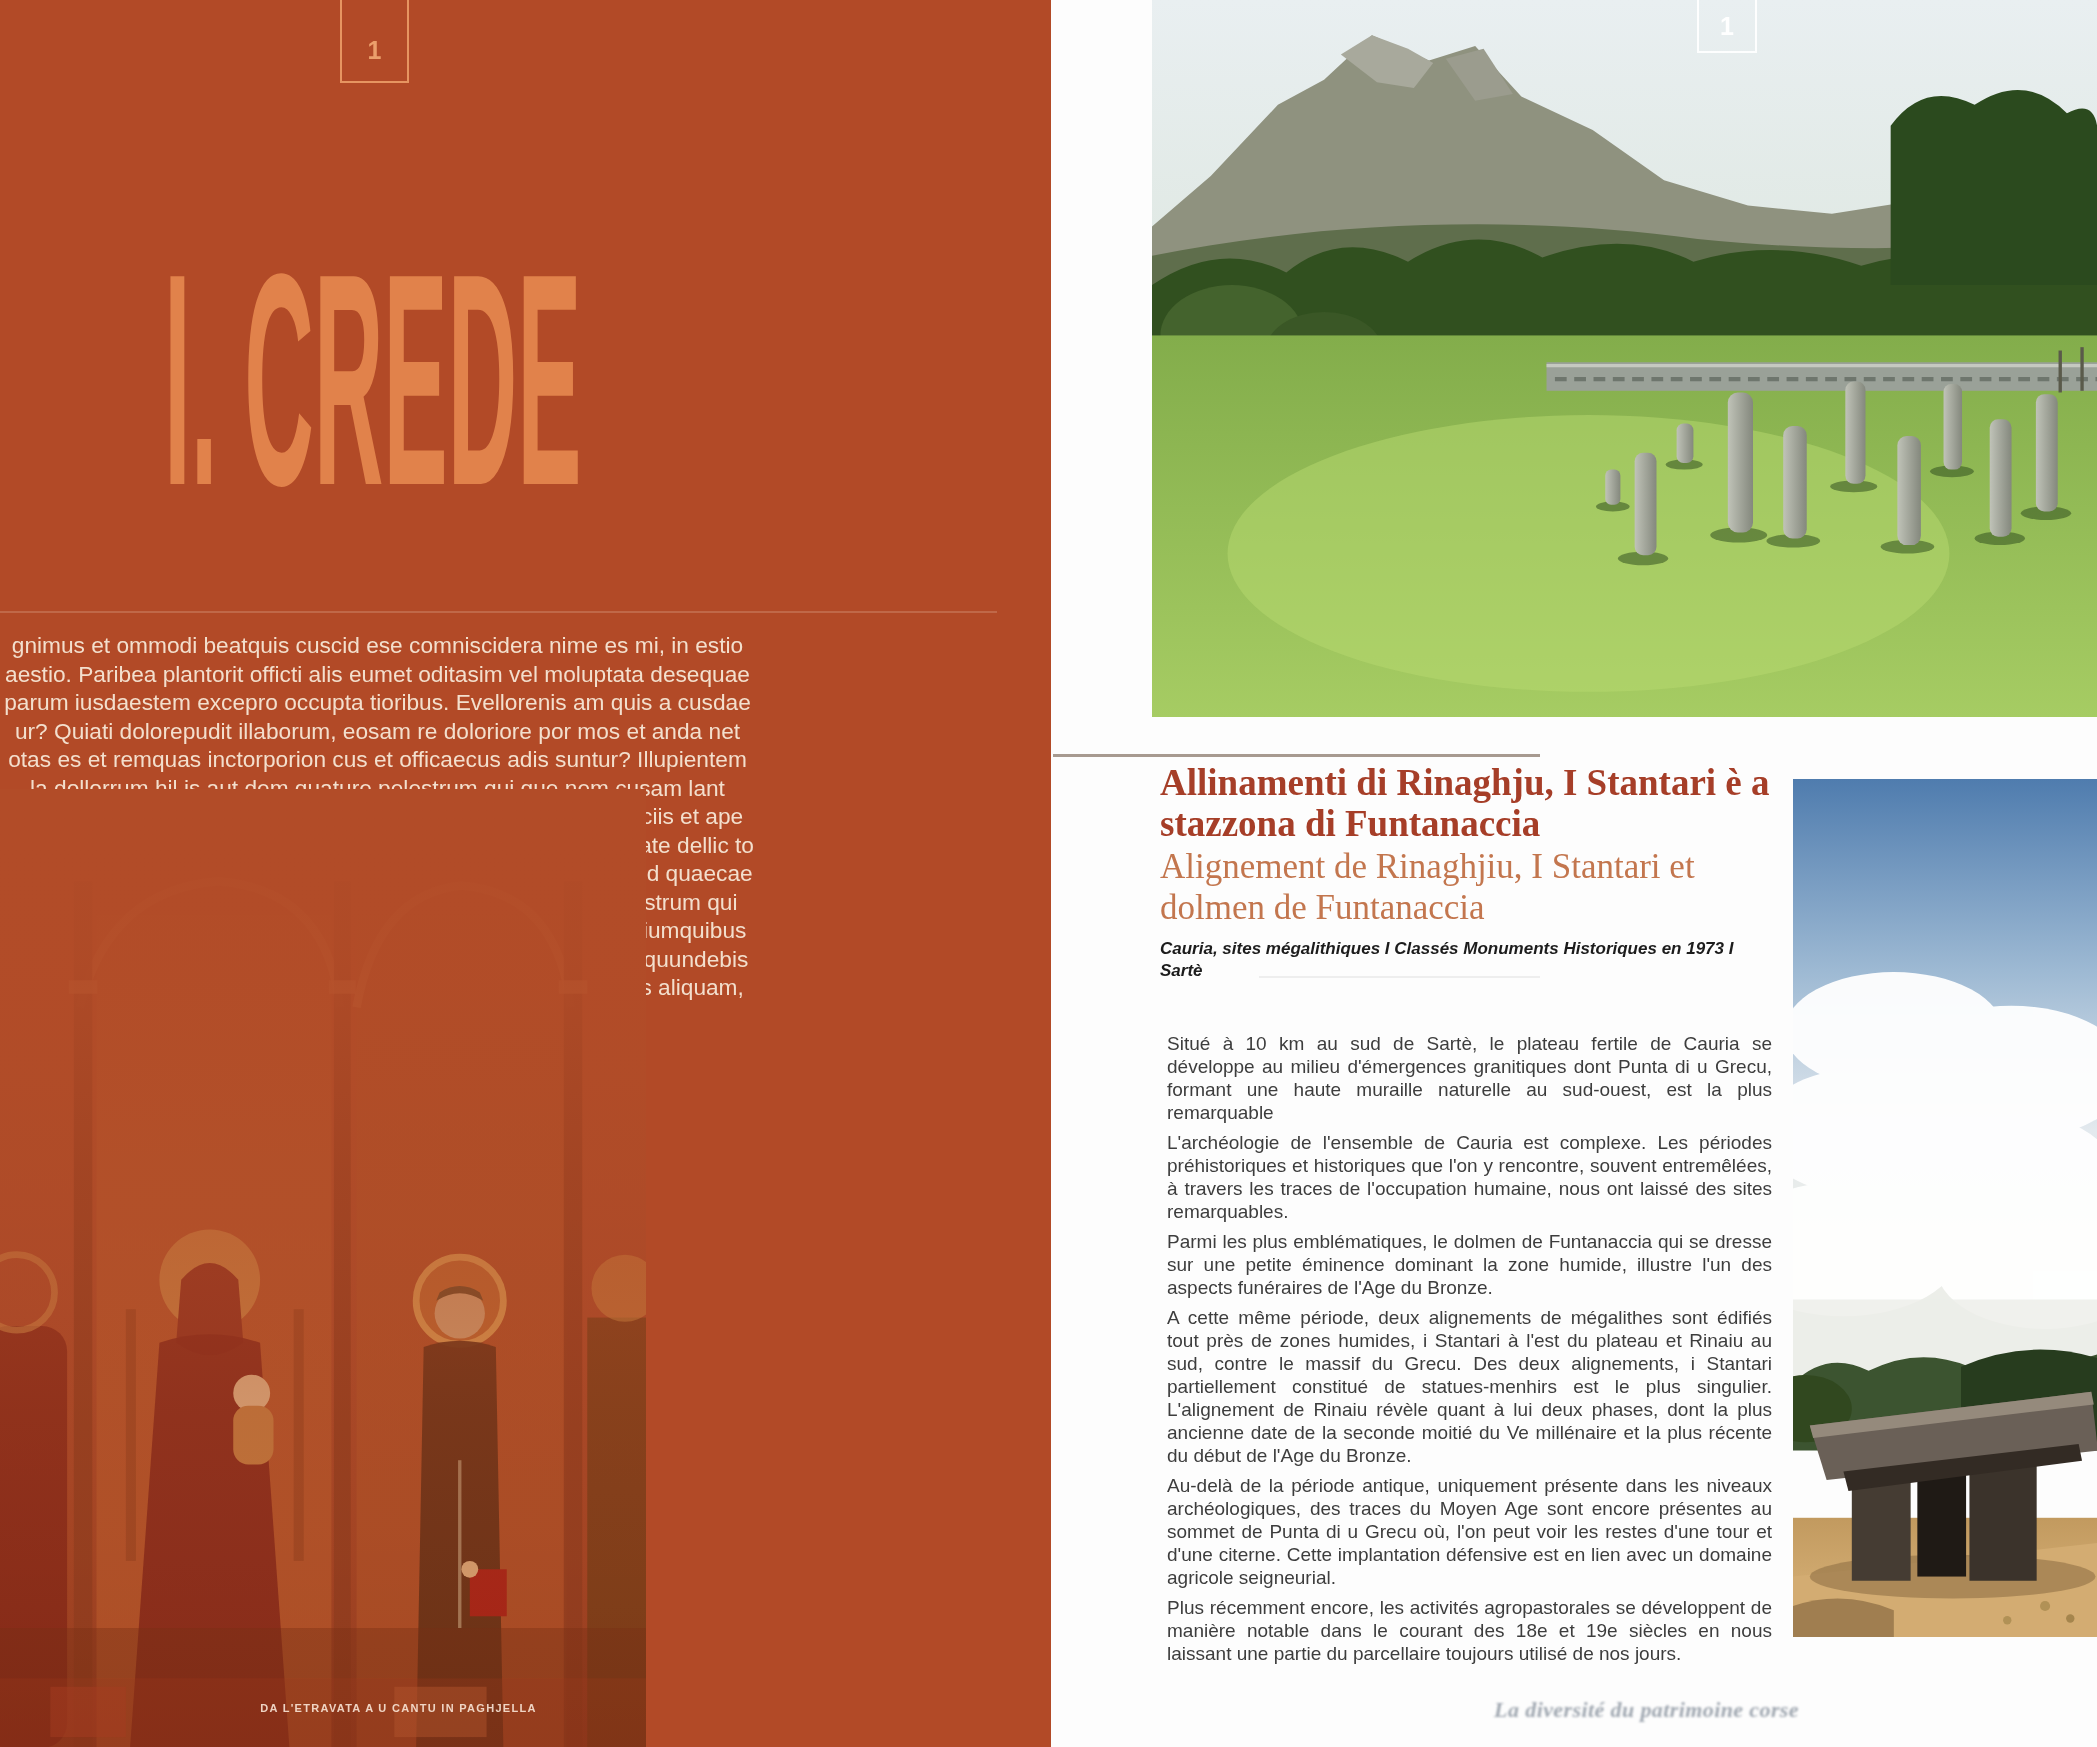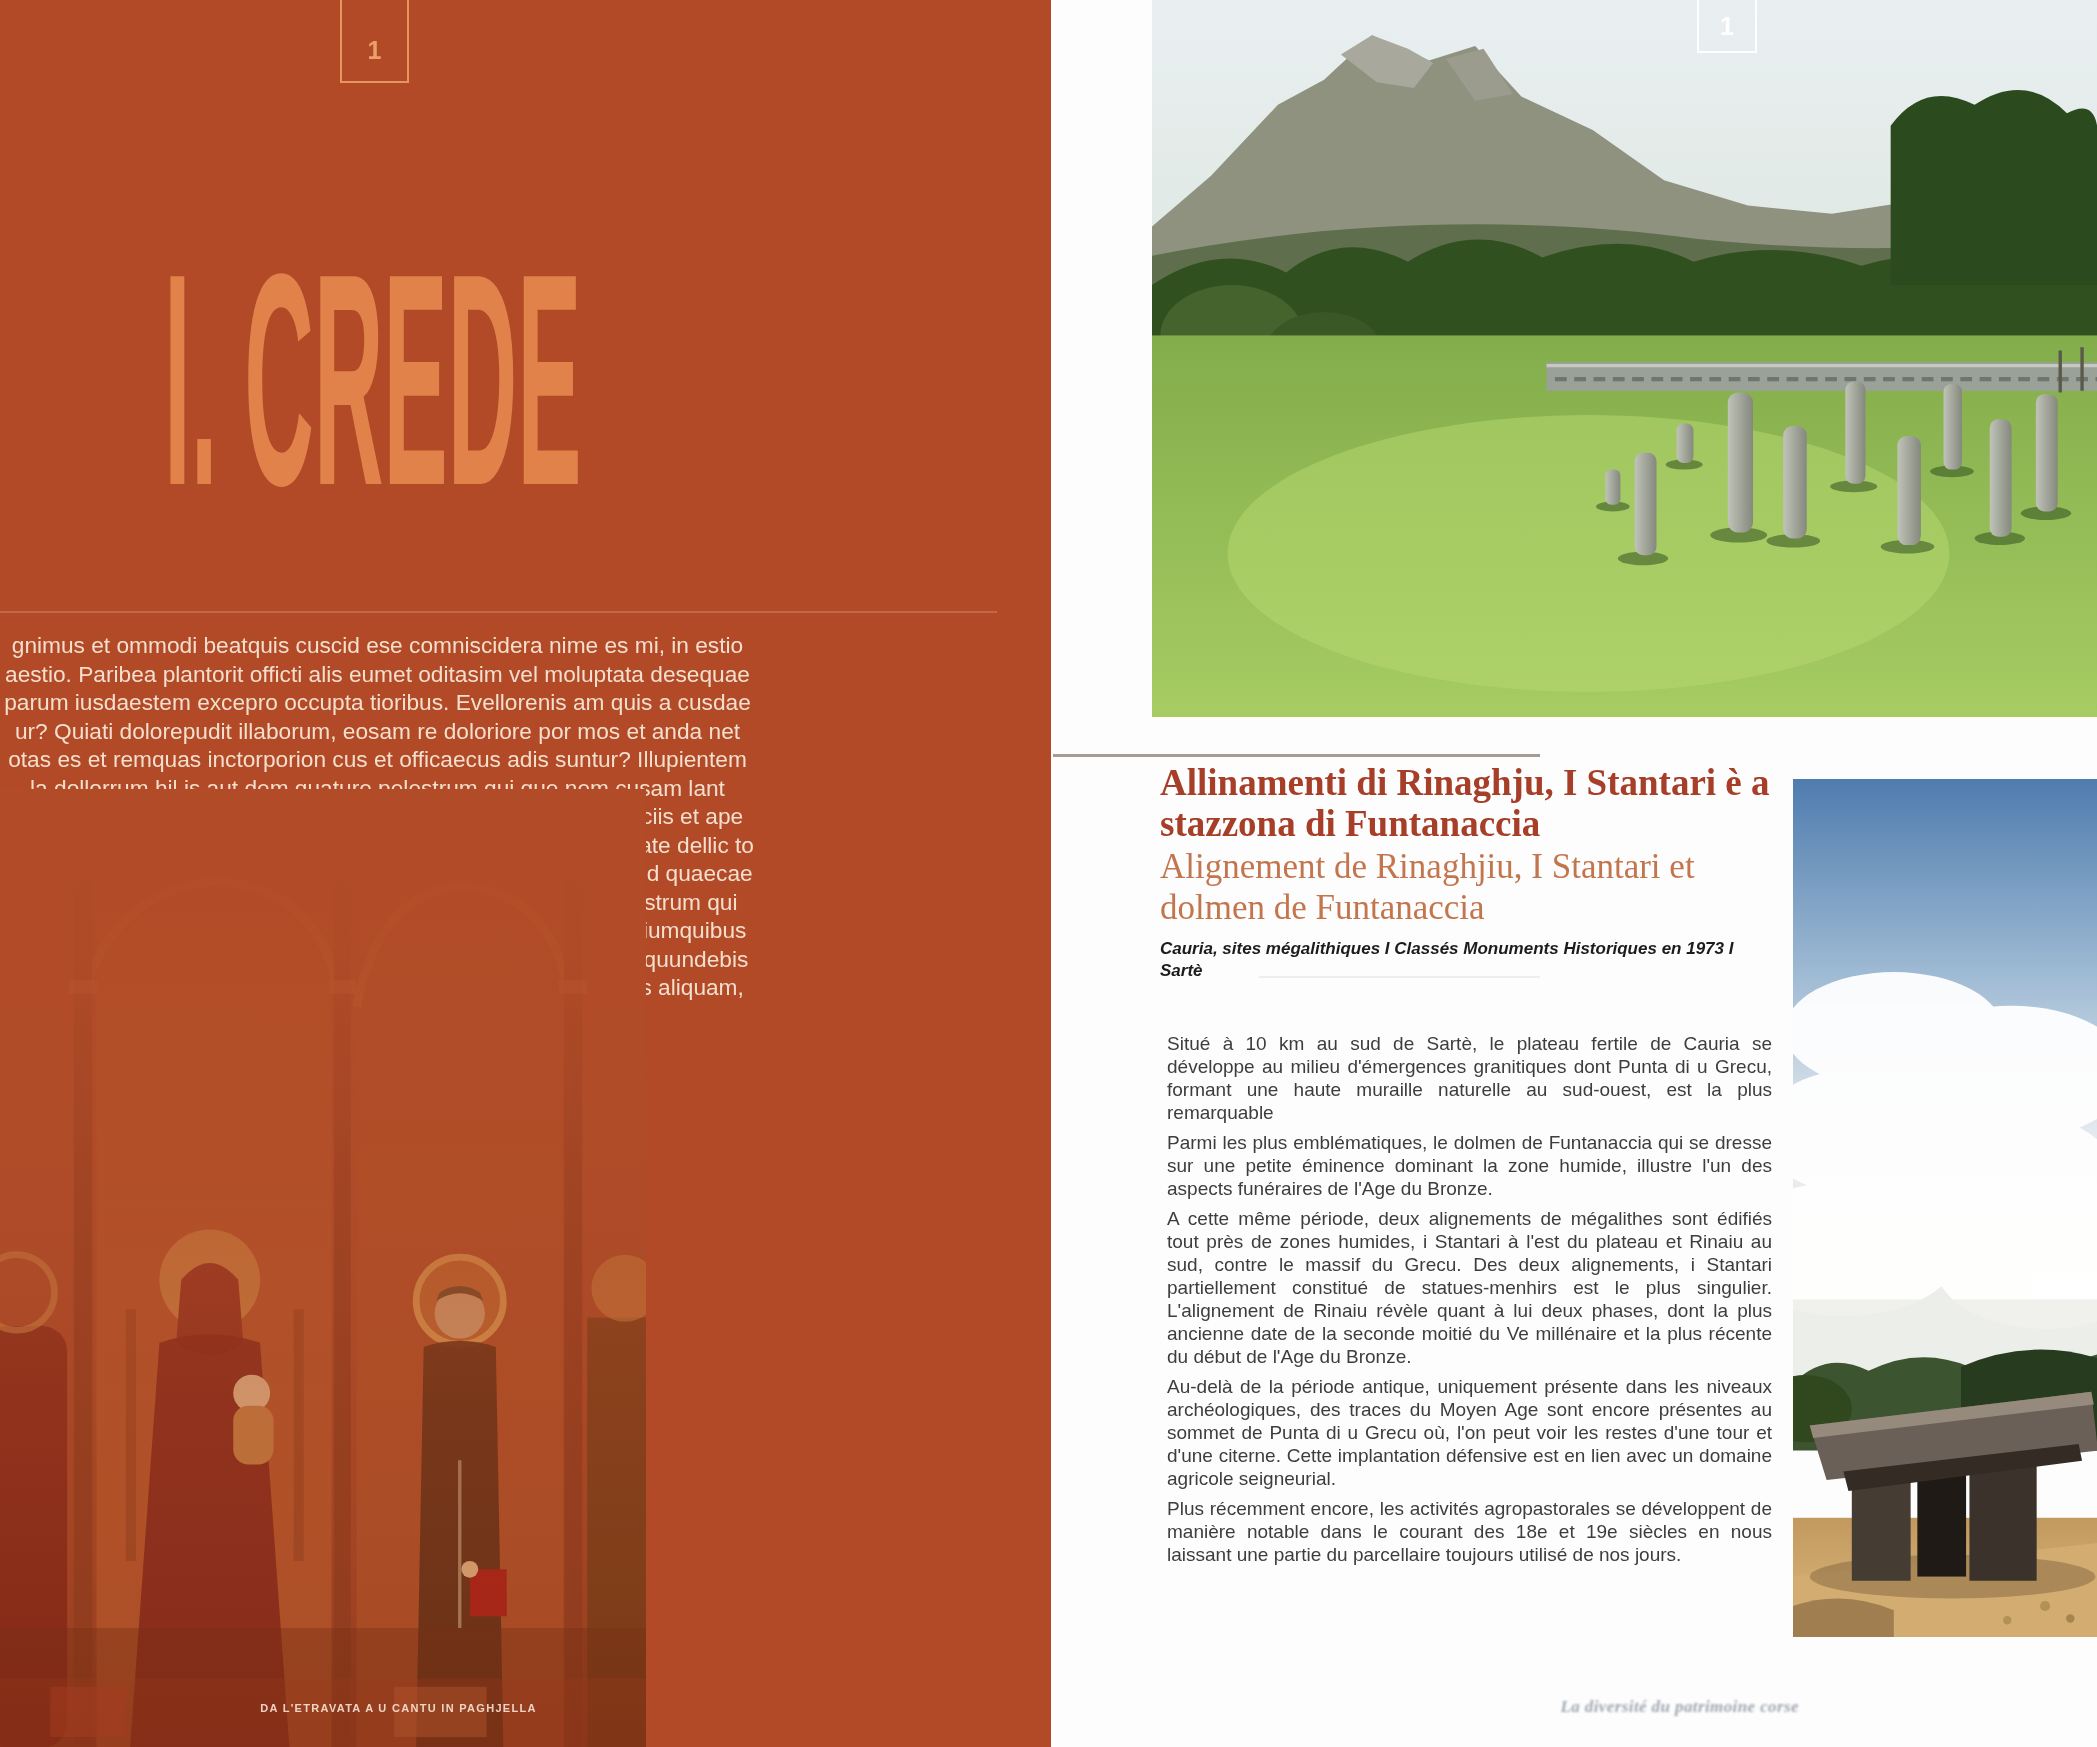--- a/index.html
+++ b/index.html
@@ -52,21 +52,21 @@
      font-style:italic;font-weight:bold;font-size:17px;line-height:22px;color:#1c1c1c;}
   .caption-rule{position:absolute;left:1259px;top:976px;width:281px;height:1.7px;background:rgba(0,0,0,.06);}
 
   .body-text{position:absolute;left:1160px;top:1025px;width:619px;
      font-size:19px;line-height:23px;color:#3d3d3d;text-align:justify;}
   .body-text p{margin:7px;}
 
   .photo-dolmen{position:absolute;left:1793px;top:779px;width:305px;height:858px;overflow:hidden;}
 
   .footer-right{position:absolute;left:1426px;top:1697px;width:373px;text-align:right;
-     font-family:"Liberation Serif",serif;font-style:italic;font-weight:bold;font-size:17px;
+     font-family:"Liberation Serif",serif;font-style:italic;font-weight:bold;font-size:22px;
      color:#8f98a3;letter-spacing:0.4px;filter:blur(0.8px);opacity:.85;}
 </style>
 </head>
 <body>
 
 <div id="canvas">
 
   <div class="page-left">
 
     <div class="pagenum-box left">
@@ -221,20 +221,21 @@
   <div class="title-co">Allinamenti di Rinaghju, I Stantari è a
 stazzona di Funtanaccia</div>
   <div class="title-fr">Alignement de Rinaghjiu, I Stantari et
 dolmen de Funtanaccia</div>
   <div class="caption">Cauria, sites mégalithiques I Classés Monuments Historiques en 1973 I
 Sartè</div>
   <div class="caption-rule"></div>
 
   <div class="body-text">
       <p>Situé à 10 km au sud de Sartè, le plateau fertile de Cauria se développe au milieu d'émergences granitiques dont Punta di u Grecu, formant une haute muraille naturelle au sud-ouest, est la plus remarquable</p>
+      <p>L'archéologie de l'ensemble de Cauria est complexe. Les périodes préhistoriques et historiques que l'on y rencontre, souvent entremêlées, à travers les traces de l'occupation humaine, nous ont laissé des sites remarquables.</p>
       <p>Parmi les plus emblématiques, le dolmen de Funtanaccia qui se dresse sur une petite éminence dominant la zone humide, illustre l'un des aspects funéraires de l'Age du Bronze.</p>
       <p>A cette même période, deux alignements de mégalithes sont édifiés tout près de zones humides, i Stantari à l'est du plateau et Rinaiu au sud, contre le massif du Grecu. Des deux alignements, i Stantari partiellement constitué de statues-menhirs est le plus singulier. L'alignement de Rinaiu révèle quant à lui deux phases, dont la plus ancienne date de la seconde moitié du Ve millénaire et la plus récente du début de l'Age du Bronze.</p>
       <p>Au-delà de la période antique, uniquement présente dans les niveaux archéologiques, des traces du Moyen Age sont encore présentes au sommet de Punta di u Grecu où, l'on peut voir les restes d'une tour et d'une citerne. Cette implantation défensive est en lien avec un domaine agricole seigneurial.</p>
       <p>Plus récemment encore, les activités agropastorales se développent de manière notable dans le courant des 18e et 19e siècles en nous laissant une partie du parcellaire toujours utilisé de nos jours.</p>
     </div>
 
   <div class="photo-dolmen">
     <svg viewBox="0 0 363 1022" preserveAspectRatio="none">
       <defs>
         <linearGradient id="skyD" x1="0" y1="0" x2="0" y2="1">

